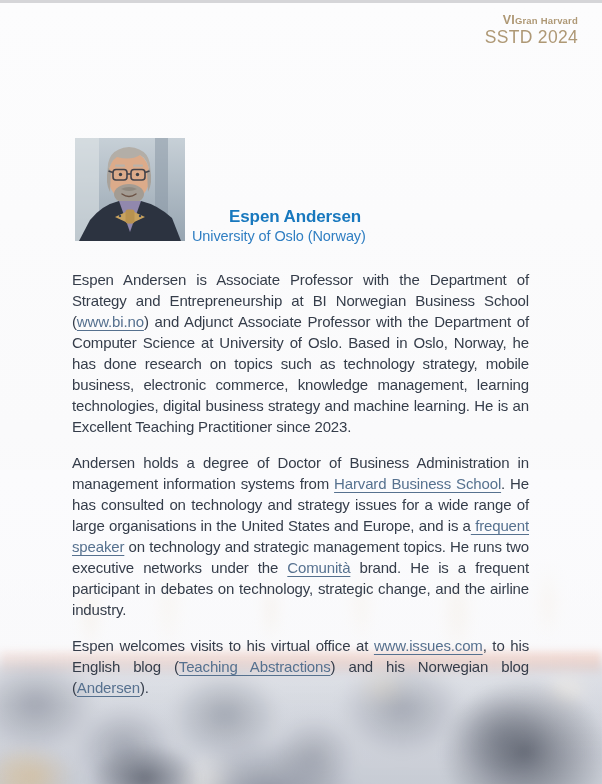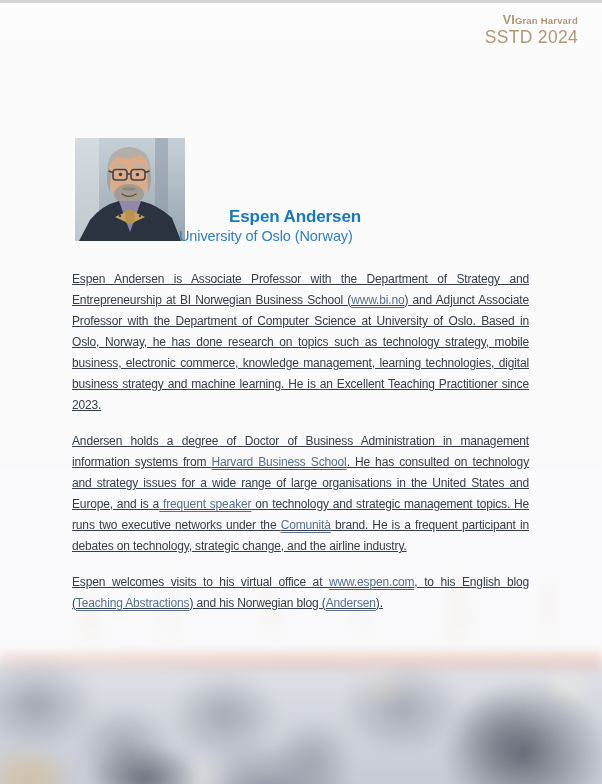--- a/index.html
+++ b/index.html
@@ -86,31 +86,30 @@
   
   .photo-frame{
     position:absolute;left:75px;top:138px;width:110px;height:103px;
     overflow:hidden;
   }
   .speaker-name{
     position:absolute;left:192px;top:207px;
     font-size:17px;font-weight:700;color:#1878be;letter-spacing:-0.1px;margin-left:37px;
   }
   .speaker-affiliation{
-    position:absolute;left:179px;top:228px;
+    position:absolute;left:192px;top:228px;
     font-size:14.5px;color:#2f7ec2;letter-spacing:-0.1px;
   }
 
   
   .bio{
     position:absolute;left:72px;top:269px;width:457px;
-    font-size:12px;line-height:21px;color:#353d4a;
+    font-size:15px;line-height:21px;color:#353d4a;
     letter-spacing:-0.15px;
     text-align:justify;
-    text-decoration:underline;
   }
   .bio p{margin:0 0 15px 0;}
   .bio-link{
     color:#56718f;text-decoration:underline;
     text-decoration-thickness:1px;text-underline-offset:2.5px;
     cursor:pointer;
   }
 </style>
 </head>
 <body>
@@ -173,16 +172,16 @@
       <circle cx="65" cy="78" r="1.2" fill="#32405c"></circle>
     </svg>
   </div>
 
   <div class="speaker-name">Espen Andersen</div>
   <div class="speaker-affiliation">University of Oslo (Norway)</div>
 
   <div class="bio">
       <p><span>Espen Andersen is Associate Professor with the Department of Strategy and Entrepreneurship at BI Norwegian Business School (</span><a class="bio-link">www.bi.no</a><span>) and Adjunct Associate Professor with the Department of Computer Science at University of Oslo. Based in Oslo, Norway, he has done research on topics such as technology strategy, mobile business, electronic commerce, knowledge management, learning technologies, digital business strategy and machine learning. He is an Excellent Teaching Practitioner since 2023.</span></p>
       <p><span>Andersen holds a degree of Doctor of Business Administration in management information systems from </span><a class="bio-link">Harvard Business School</a><span>. He has consulted on technology and strategy issues for a wide range of large organisations in the United States and Europe, and is a</span><a class="bio-link"> frequent speaker</a><span> on technology and strategic management topics. He runs two executive networks under the </span><a class="bio-link">Comunità</a><span> brand. He is a frequent participant in debates on technology, strategic change, and the airline industry.</span></p>
-      <p><span>Espen welcomes visits to his virtual office at </span><a class="bio-link">www.espen.com</a><span>, to his English blog (</span><a class="bio-link">Teaching Abstractions</a><span>) and his Norwegian blog (</span><a class="bio-link">Andersen</a><span>).</span></p>
+      <p><span>Espen welcomes visits to his virtual office at </span><a class="bio-link">www.issues.com</a><span>, to his English blog (</span><a class="bio-link">Teaching Abstractions</a><span>) and his Norwegian blog (</span><a class="bio-link">Andersen</a><span>).</span></p>
     </div>
 
 </div>
 
 </body></html>

